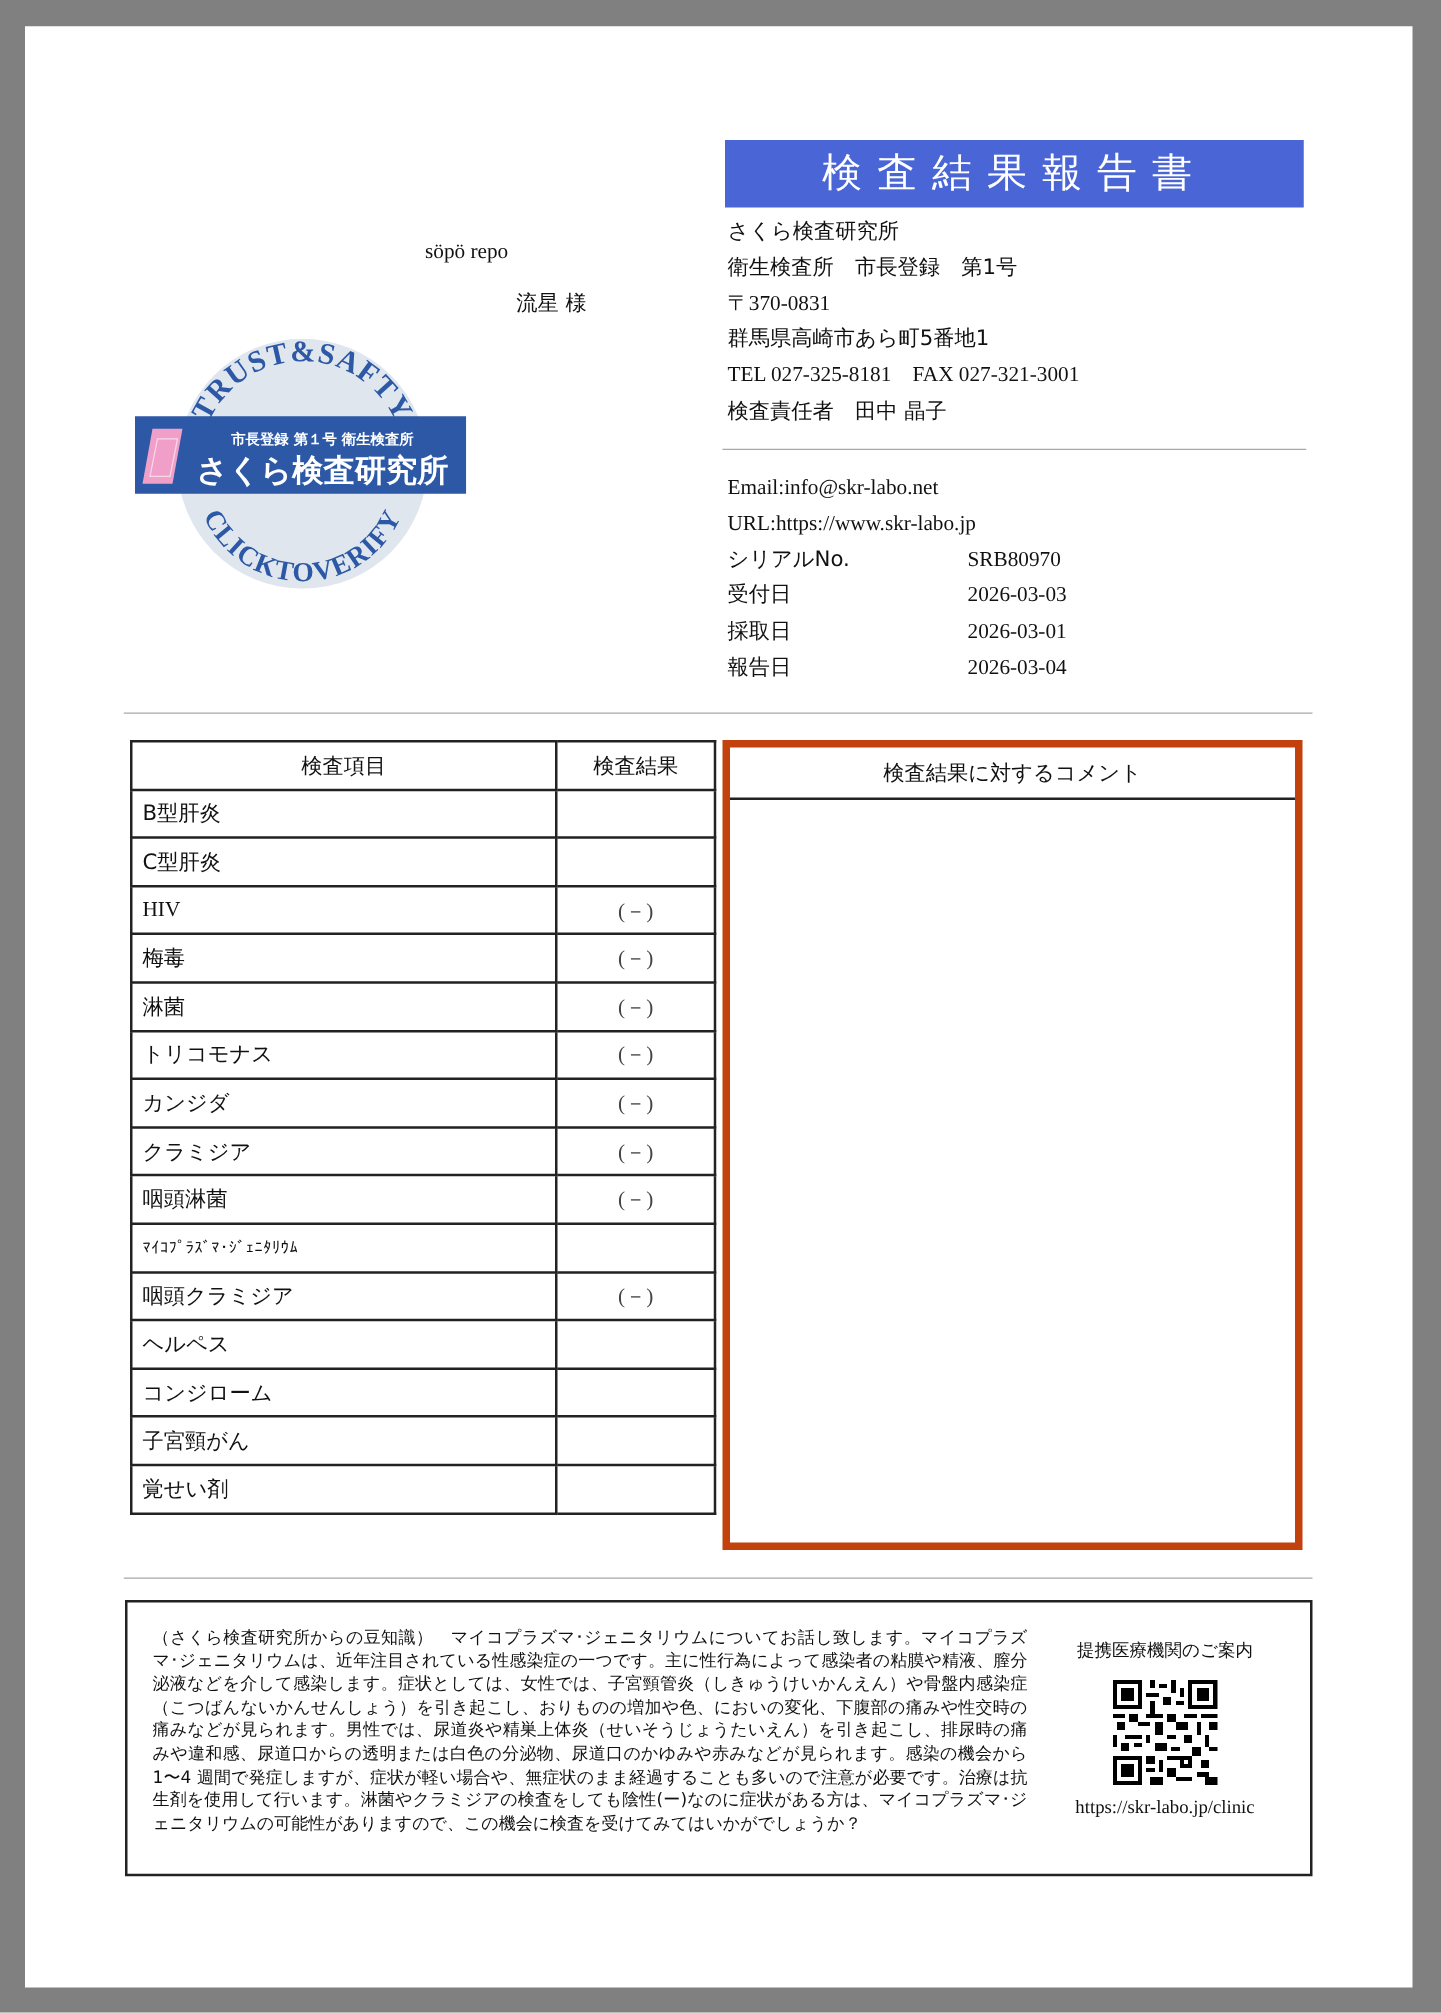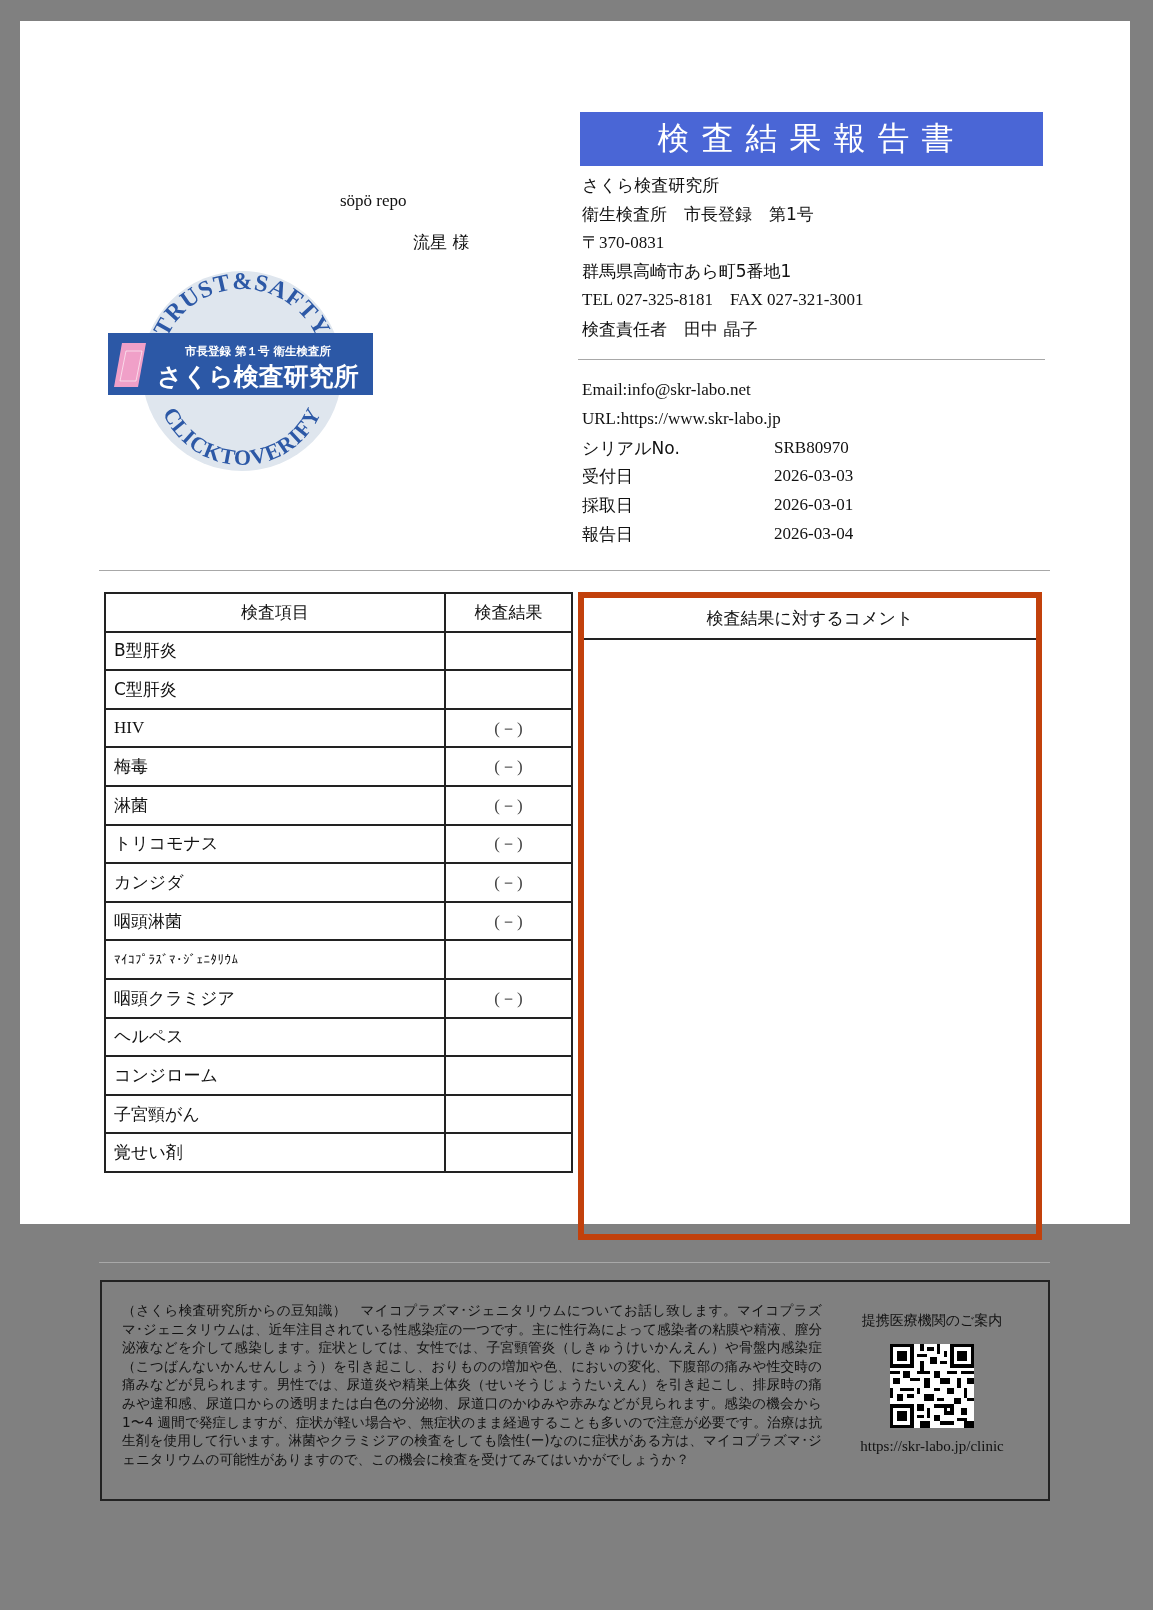--- a/index.html
+++ b/index.html
@@ -6,21 +6,21 @@
   body {
     width: 1153px; height: 1610px;
     background: #808080;
     position: relative;
     overflow: hidden;
     font-family: "DejaVu Sans", "Liberation Sans", sans-serif;
     color: #111;
   }
   .page {
     position: absolute; left: 20px; top: 21px;
-    width: 1110px; height: 1203px;
+    width: 1110px; height: 1569px;
     background: #ffffff;
   }
   .abs { position: absolute; }
   .serif { font-family: "Liberation Serif", "DejaVu Serif", serif; }
 
   
   .title-bar {
     left: 560px; top: 91px; width: 463px; height: 54px;
     background: #4a66d6;
     color: #fff;
@@ -186,20 +186,24 @@
       <tr>
           <td>淋菌</td>
           <td class="res">(－)</td>
         </tr>
       <tr>
           <td>トリコモナス</td>
           <td class="res">(－)</td>
         </tr>
       <tr>
           <td>カンジダ</td>
+          <td class="res">(－)</td>
+        </tr>
+      <tr>
+          <td>クラミジア</td>
           <td class="res">(－)</td>
         </tr>
       <tr>
           <td>咽頭淋菌</td>
           <td class="res">(－)</td>
         </tr>
       <tr>
           <td class="small">ﾏｲｺﾌﾟﾗｽﾞﾏ･ｼﾞｪﾆﾀﾘｳﾑ</td>
           <td class="res"></td>
         </tr>

